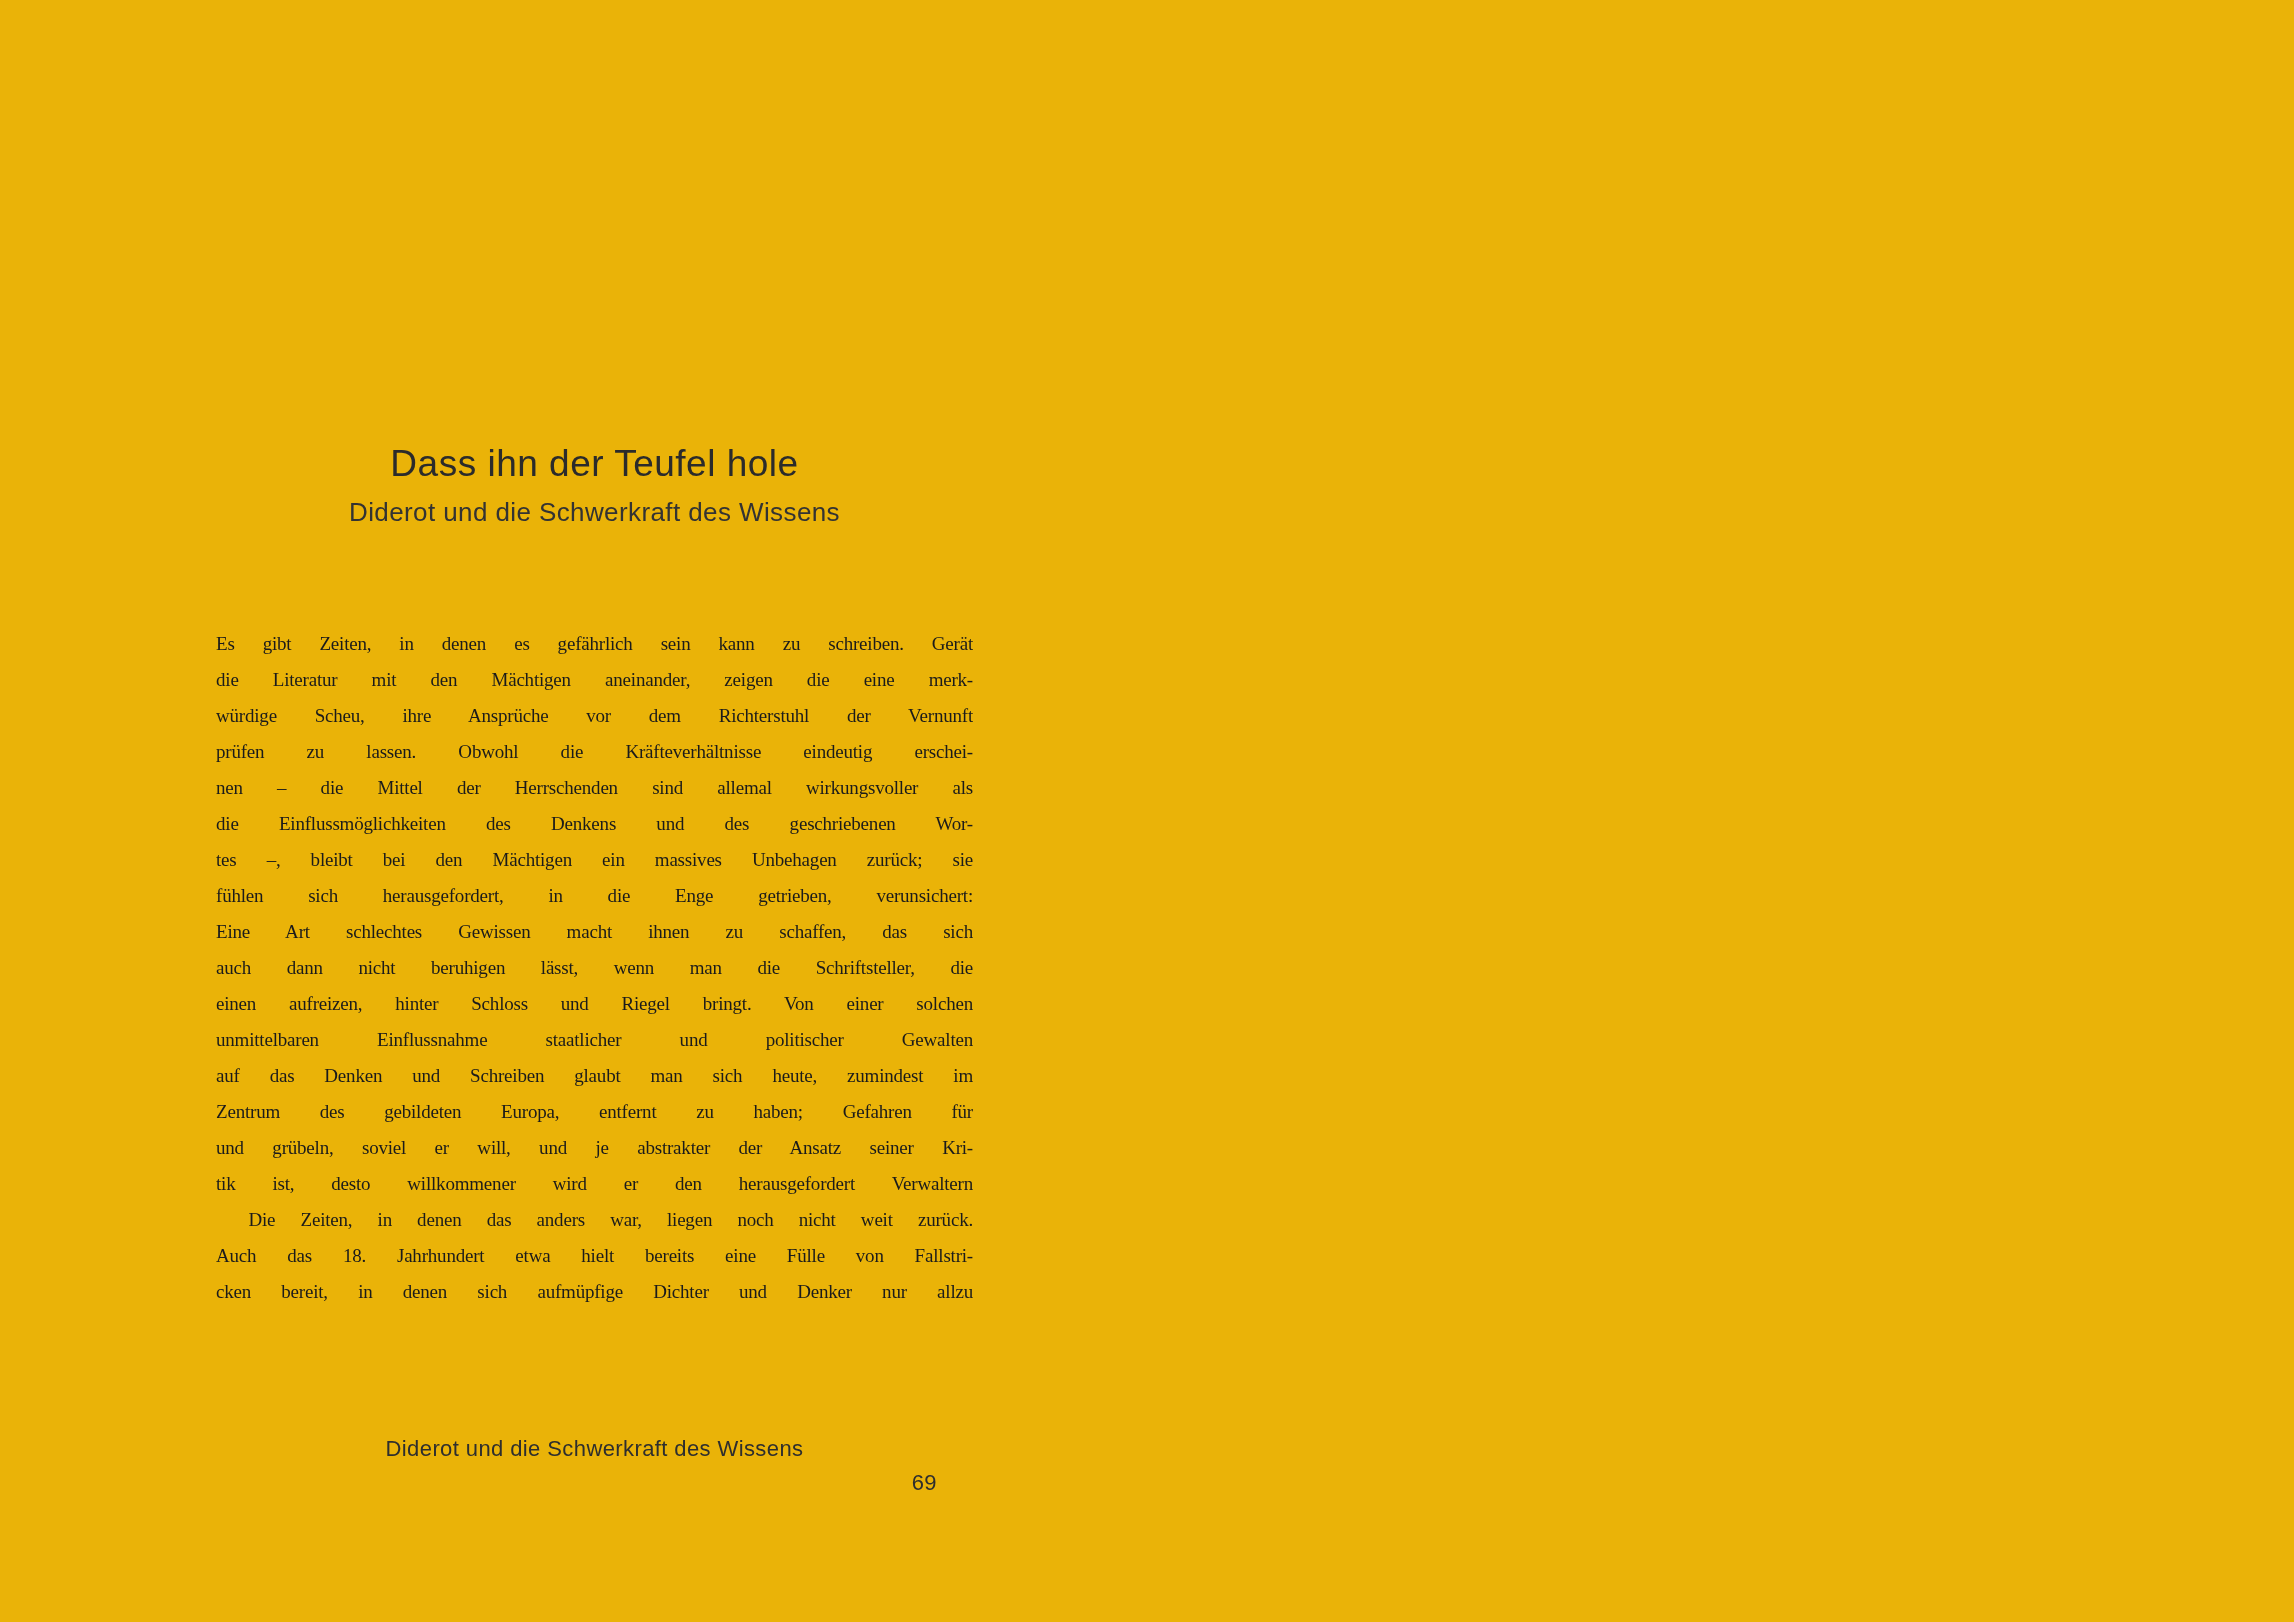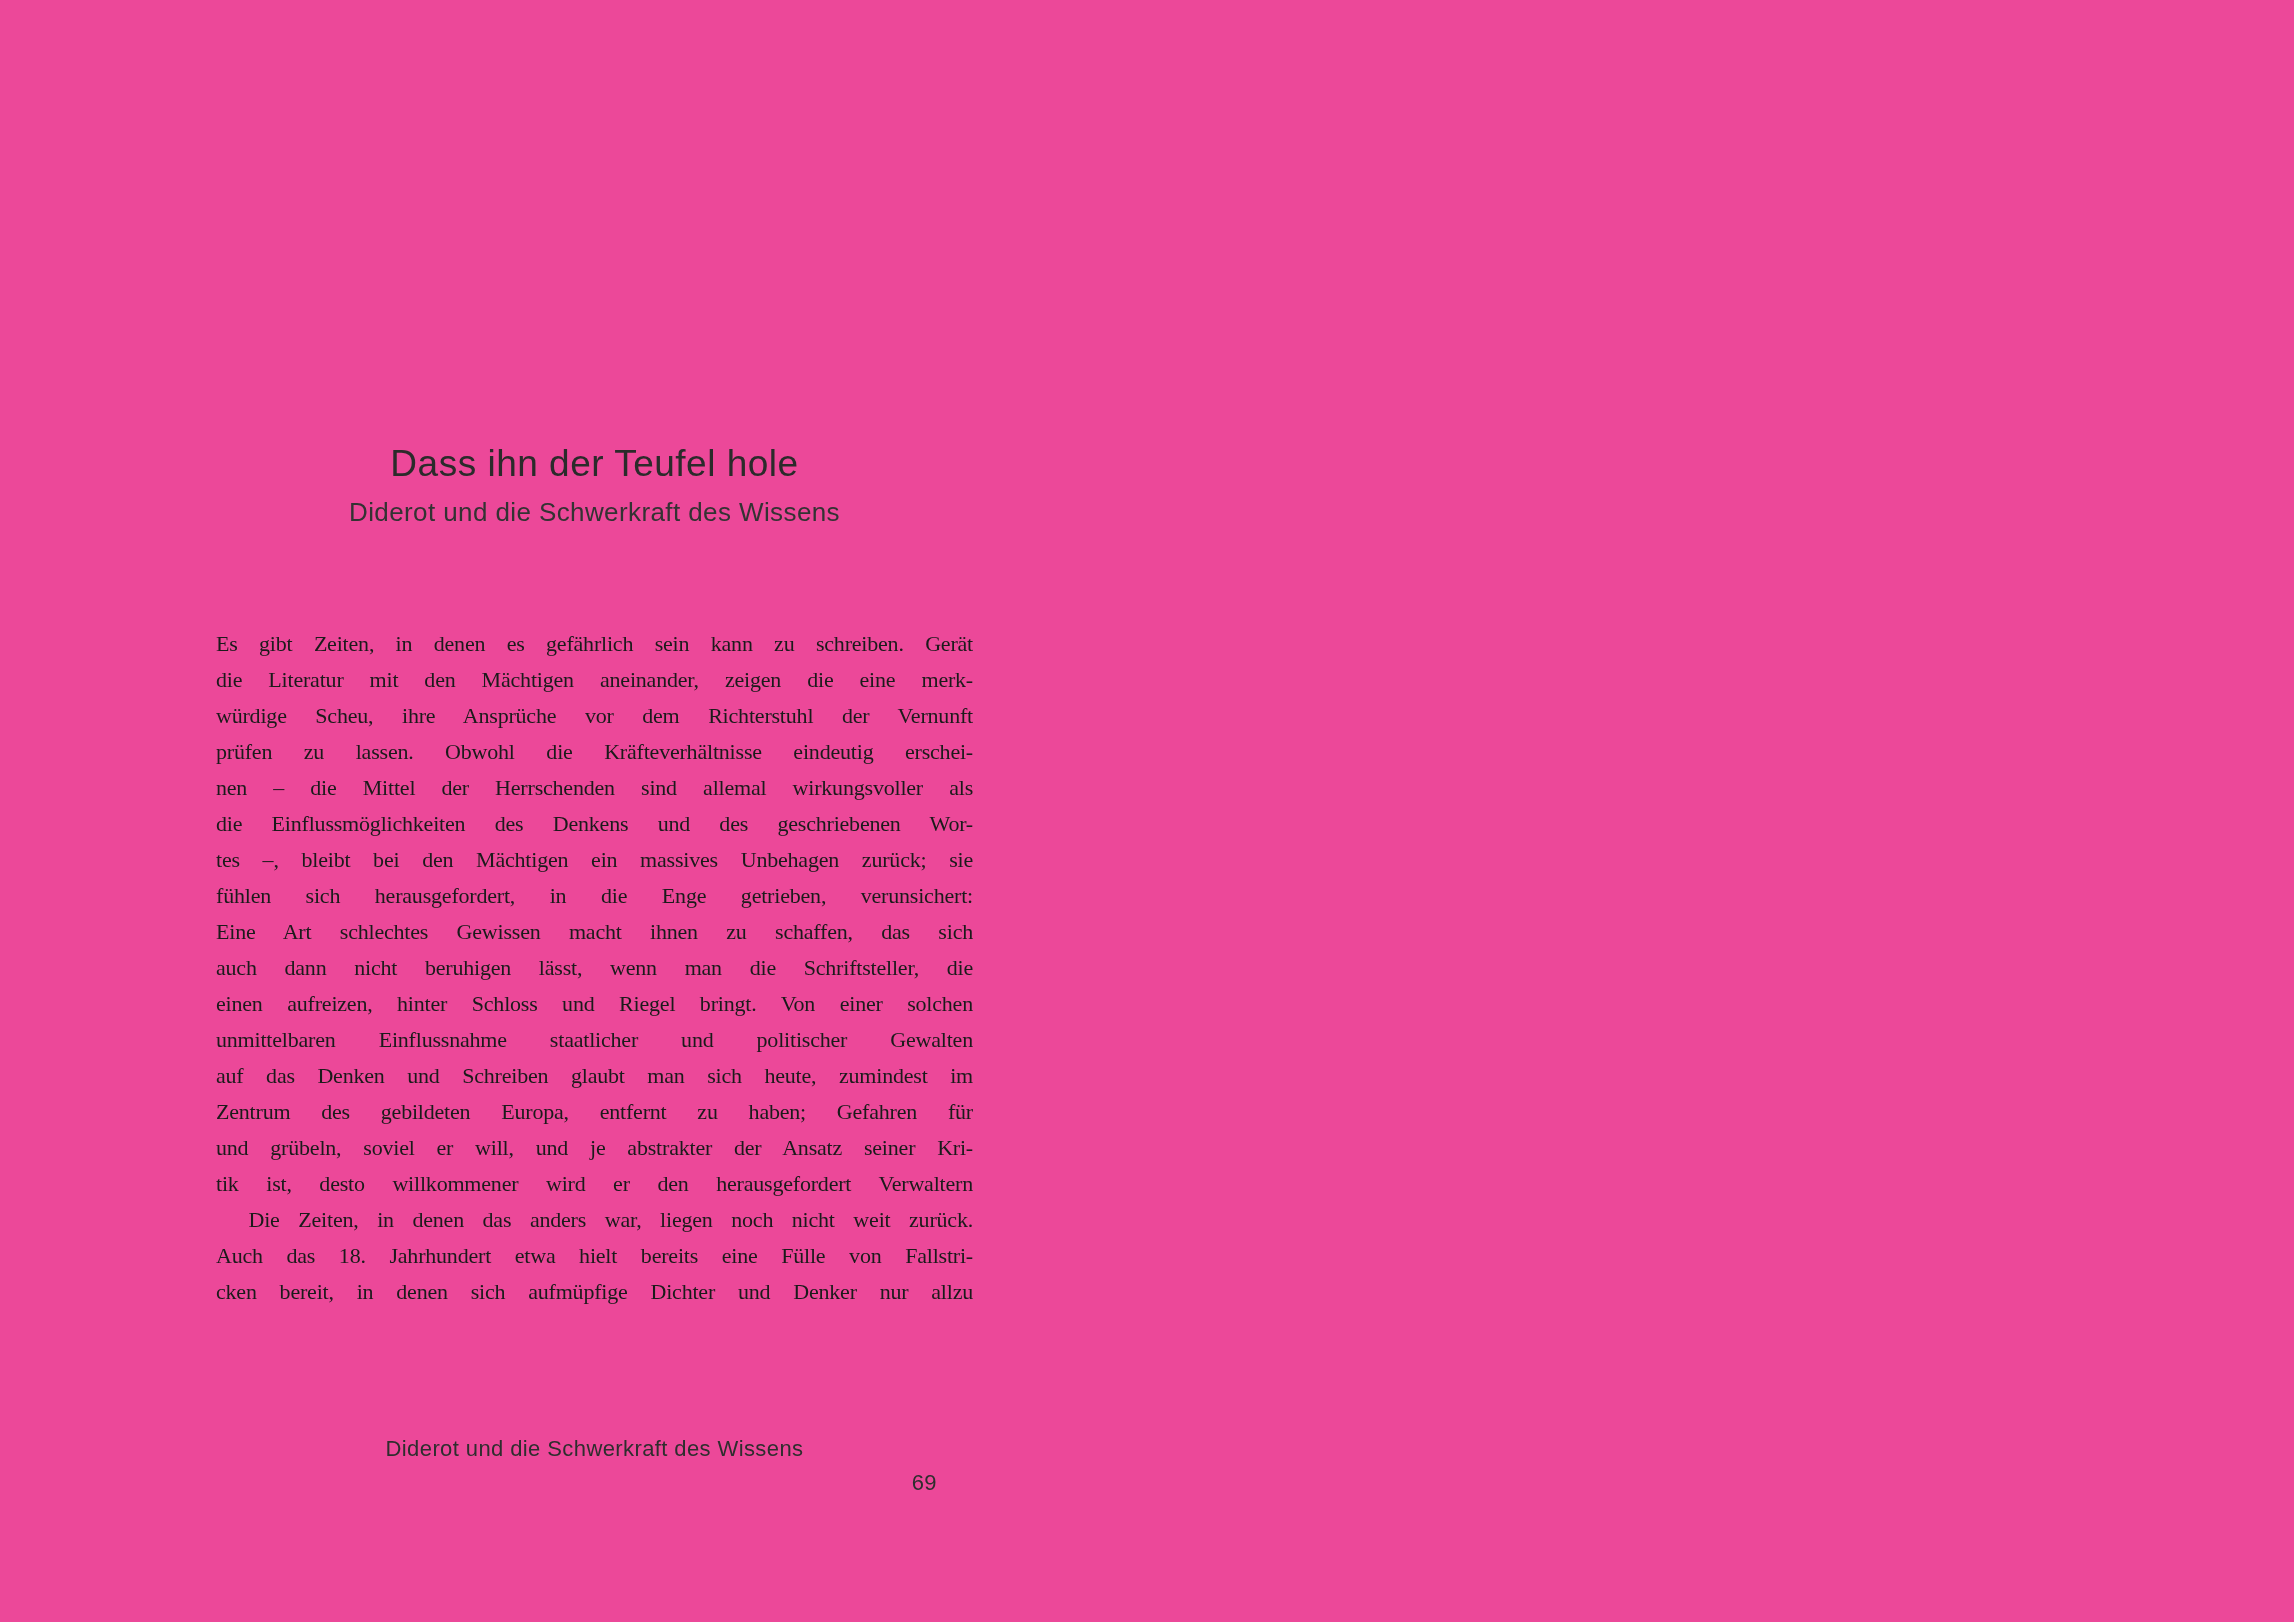--- a/index.html
+++ b/index.html
@@ -1,20 +1,20 @@
 <!DOCTYPE html>
 <html lang="de"><head>
 <meta charset="utf-8">
 <style>
   html, body { margin: 0; padding: 0; background: #e8e8e8; }
   .spread {
     position: relative;
     width: 2294px;
     height: 1622px;
-    background: #ec4899;
+    background: #eab308;
     font-family: "Liberation Serif", "DejaVu Serif", serif;
     color: #1b1b1b;
     overflow: hidden;
   }
   .page { position: absolute; top: 0; height: 1622px; }
   #left-page  { left: 0;    width: 1147px; }
   #right-page { left: 1147px; width: 1147px; }
 
   .heading-block {
     position: absolute;
@@ -35,21 +35,21 @@
     letter-spacing: 0.4px;
     line-height: 32.5px;
     margin-top: 9.6px;
     color: #333333;
   }
 
   .body-block { position: absolute; width: 757px; overflow: hidden; }
   #left-body  { left: 216px;  top: 626px; }
 
   .line {
-    font-size: 22px;
+    font-size: 19px;
     line-height: 36px;
     height: 36px;
     overflow: hidden;
     text-align: justify;
     text-align-last: justify;
     letter-spacing: -0.2px;
     word-spacing: -0.5px;
     white-space: normal;
   }
   .line.short  { text-align-last: left; }

